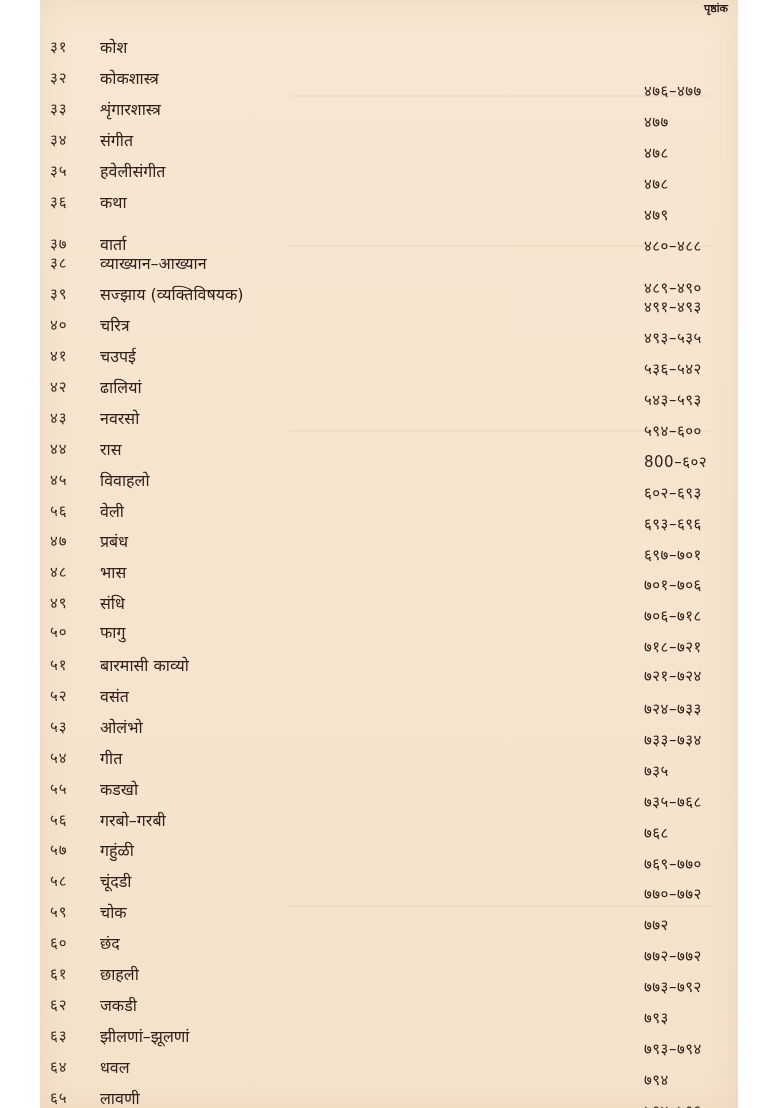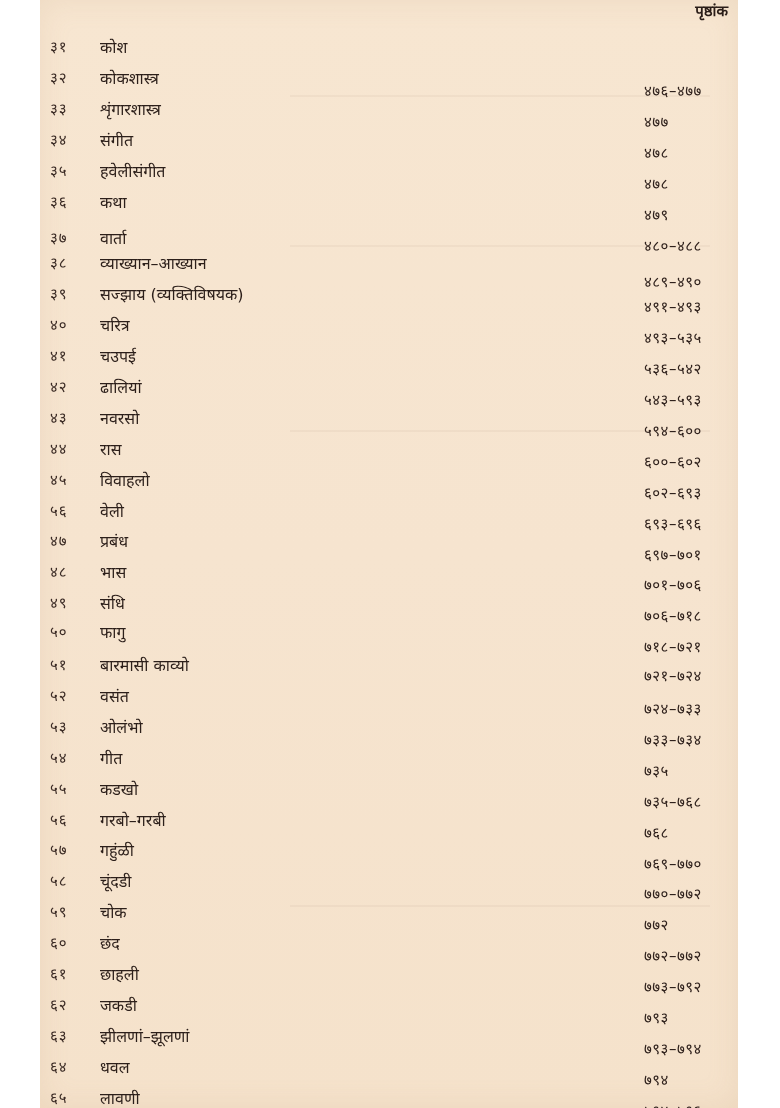--- a/index.html
+++ b/index.html
@@ -11,21 +11,21 @@
       position: absolute; left: 40px; top: 0; width: 698px; height: 1108px;
       background: linear-gradient(180deg, #f7e6d1 0%, #f6e4cf 50%, #f5e2cb 100%);
       box-shadow: inset 0 0 30px rgba(190,150,110,0.15);
     }
     .bleed {
       position: absolute; left: 250px; width: 420px; height: 2px;
       background: rgba(160,130,110,0.08);
     }
     .header {
       position: absolute; right: 10px; top: 0px;
-      font-size: 15px; font-weight: bold; color: #2a1d18;
+      font-size: 11px; font-weight: bold; color: #2a1d18;
     }
     .row { position: absolute; left: 0; width: 694px; height: 28px; }
     .num {
       position: absolute; left: 10px; top: 0; font-size: 15px; color: #3a2a24; letter-spacing: 1px;
     }
     .title {
       position: absolute; left: 60px; top: 0; font-size: 16px; color: #2c1f1a;
     }
     .pages {
       position: absolute; left: 604px; top: 0; font-size: 15px; color: #2f211c; letter-spacing: 0.5px; margin-top: 44px;
@@ -66,21 +66,21 @@
       <div class="row" style="top: 159.6px;">
         <span class="num">३५</span>
         <span class="title">हवेलीसंगीत</span>
         <span class="pages">४७९</span>
       </div>
       <div class="row" style="top: 190.5px;">
         <span class="num">३६</span>
         <span class="title">कथा</span>
         <span class="pages">४८०–४८८</span>
       </div>
-      <div class="row" style="top: 227px; padding-left: 20px;">
+      <div class="row" style="top: 233px; padding-left: 20px;">
         <span class="num">३७</span>
         <span class="title">वार्ता</span>
         <span class="pages">४८९–४९०</span>
       </div>
       <div class="row" style="top: 252.3px;">
         <span class="num">३८</span>
         <span class="title">व्याख्यान–आख्यान</span>
         <span class="pages">४९१–४९३</span>
       </div>
       <div class="row" style="top: 283.2px;">
@@ -99,21 +99,21 @@
         <span class="pages">५४३–५९३</span>
       </div>
       <div class="row" style="top: 375.9px;">
         <span class="num">४२</span>
         <span class="title">ढालियां</span>
         <span class="pages">५९४–६००</span>
       </div>
       <div class="row" style="top: 406.8px;">
         <span class="num">४३</span>
         <span class="title">नवरसो</span>
-        <span class="pages">६००–६०२</span>
+        <span class="pages">800–६०२</span>
       </div>
       <div class="row" style="top: 437.7px;">
         <span class="num">४४</span>
         <span class="title">रास</span>
         <span class="pages">६०२–६९३</span>
       </div>
       <div class="row" style="top: 468.6px;">
         <span class="num">४५</span>
         <span class="title">विवाहलो</span>
         <span class="pages">६९३–६९६</span>

